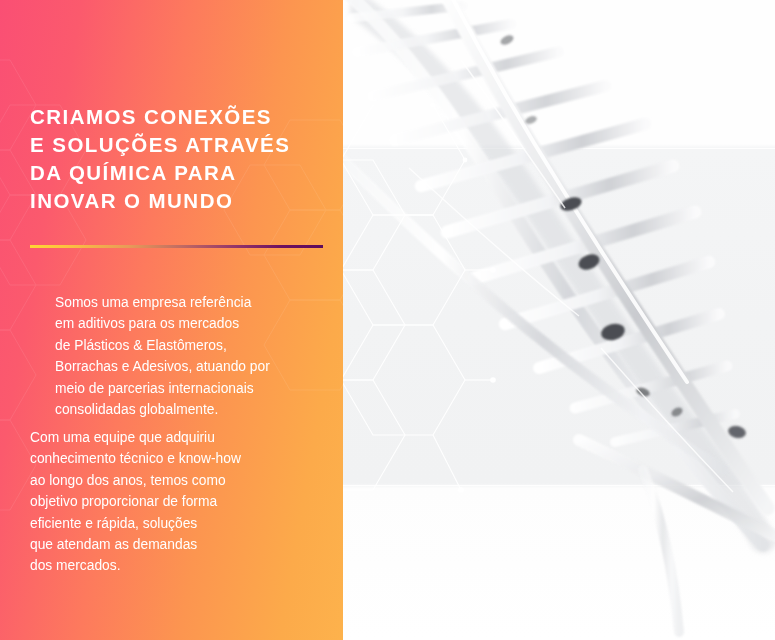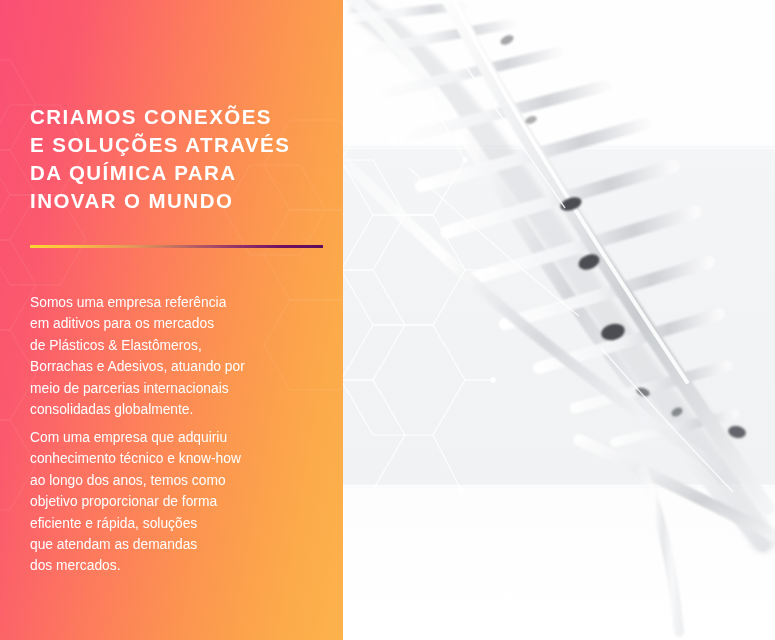--- a/index.html
+++ b/index.html
@@ -99,21 +99,21 @@
   }
 
   .para {
     position:absolute; left:0;
     width:300px;
     color:#ffffff;
     font-size:13.8px;
     line-height:21.4px;
     white-space:pre-line;
   }
-  .para.p1 { top:292px; }
+  .para.p1 { top:292px;margin-left:25px; }
   .para.p2 { top:427px; }
 </style>
 </head>
 <body>
 
 <div class="page">
 
   <div class="photo">
     <div class="photo-bg"></div>
     <div class="band-line b1"></div>
@@ -250,21 +250,21 @@
 
       <div class="divider"></div>
 
       <p class="para p1">Somos uma empresa referência
 em aditivos para os mercados
 de Plásticos &amp; Elastômeros,
 Borrachas e Adesivos, atuando por
 meio de parcerias internacionais
 consolidadas globalmente.</p>
 
-      <p class="para p2">Com uma empresa que adquiriu
+      <p class="para p2">Com uma equipe que adquiriu
 conhecimento técnico e know-how
 ao longo dos anos, temos como
 objetivo proporcionar de forma
 eficiente e rápida, soluções
 que atendam as demandas
 dos mercados.</p>
 
     </div>
   </div>
 

